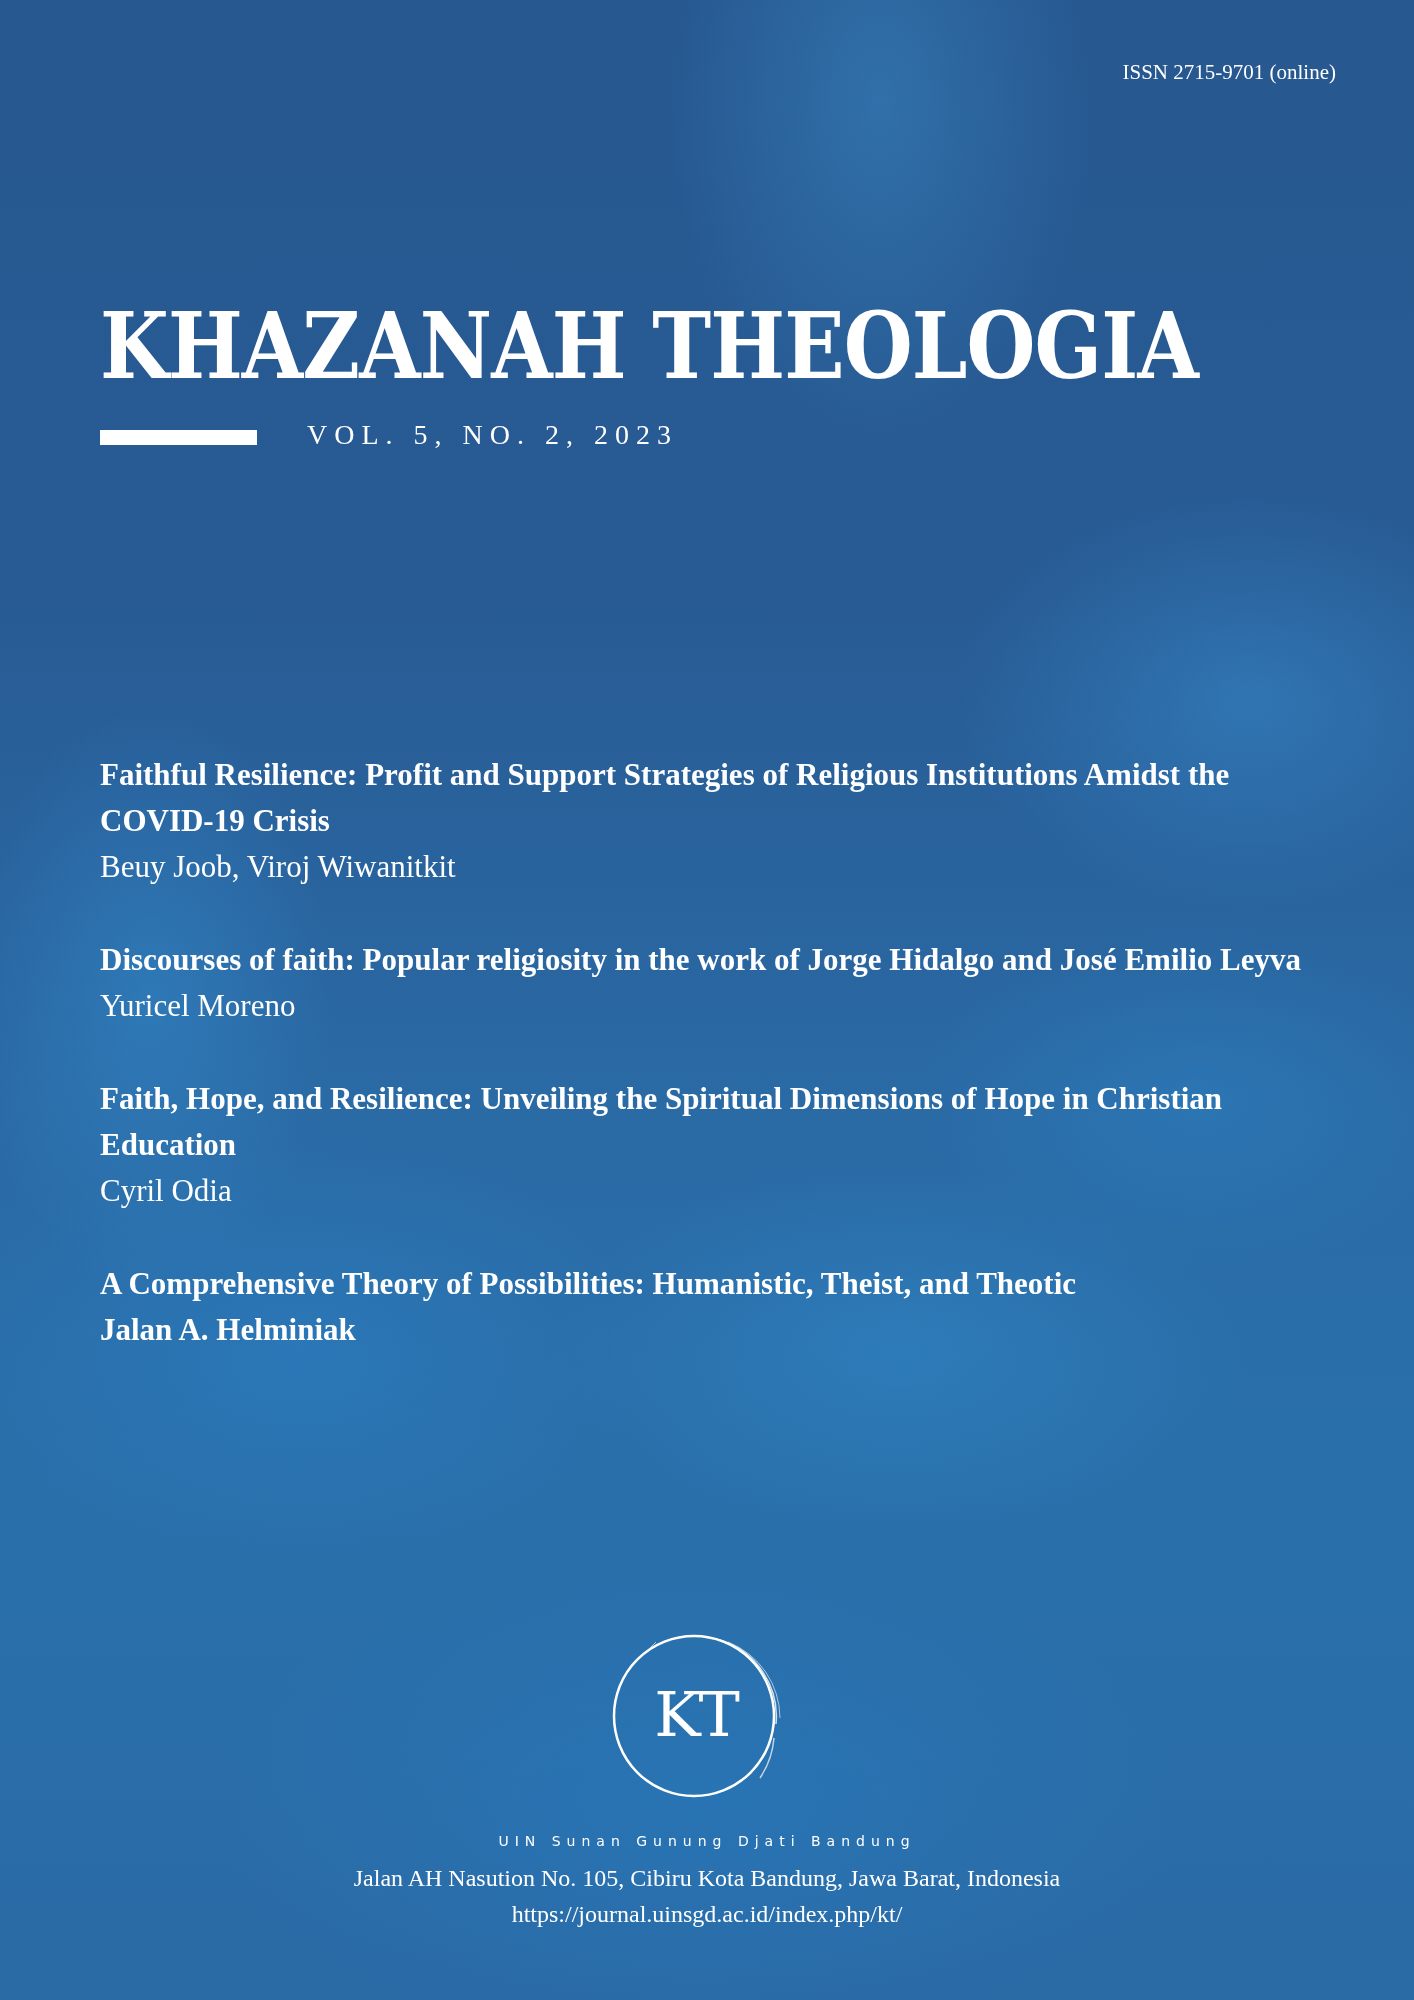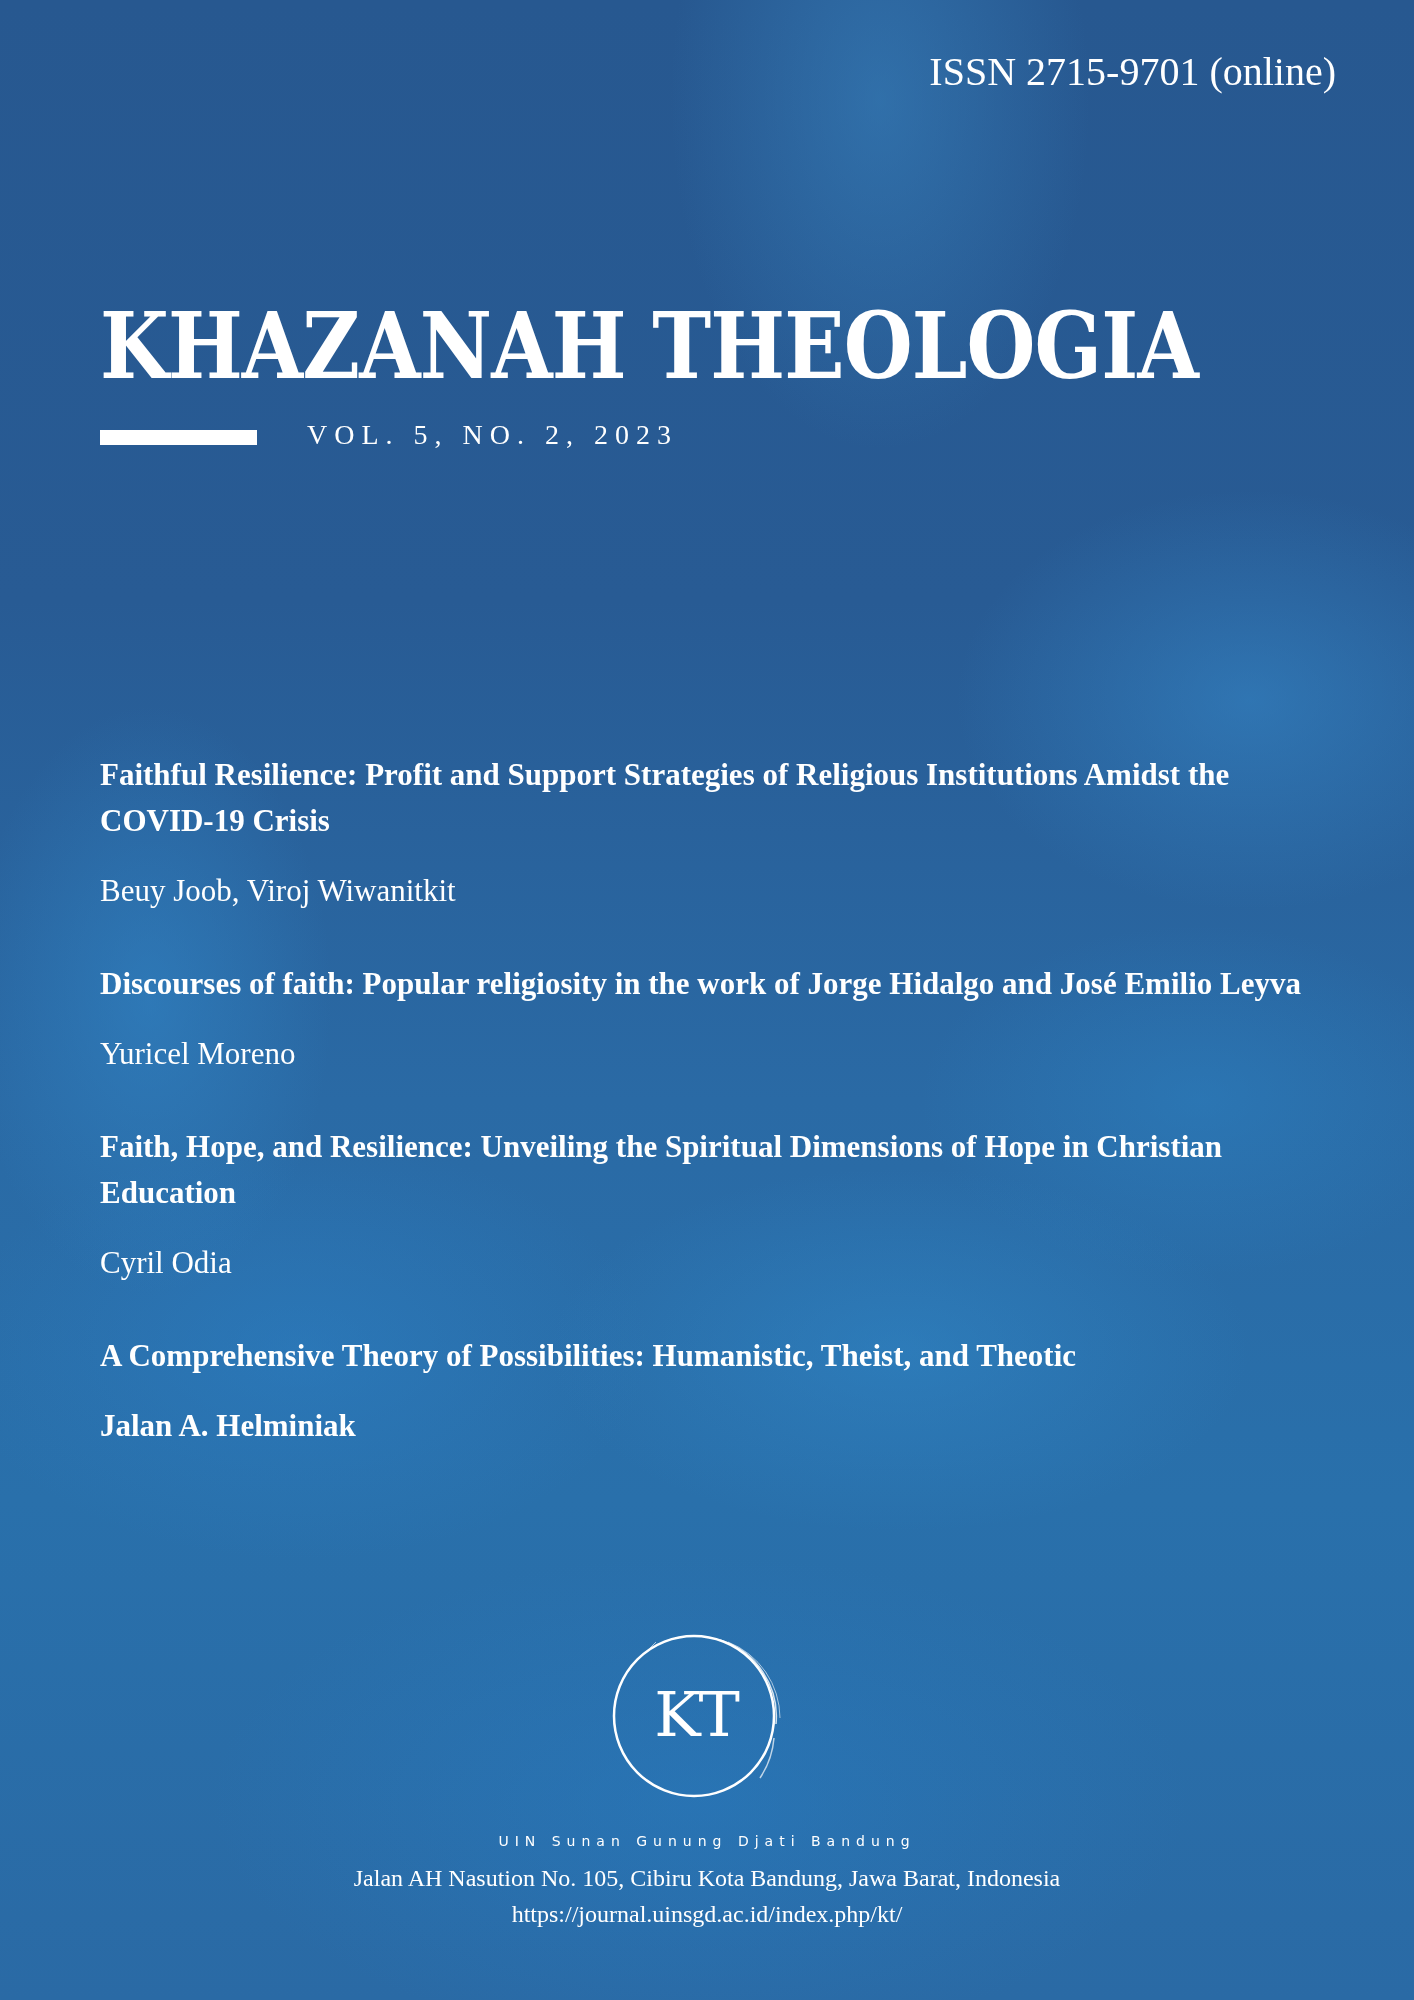--- a/index.html
+++ b/index.html
@@ -16,23 +16,23 @@
       radial-gradient(ellipse 300px 500px at 880px 100px, rgba(60,140,200,0.45), transparent 70%),
       radial-gradient(ellipse 260px 420px at 150px 1000px, rgba(50,135,200,0.55), transparent 70%),
       radial-gradient(ellipse 420px 300px at 1250px 700px, rgba(55,140,205,0.50), transparent 70%),
       radial-gradient(ellipse 500px 260px at 900px 1350px, rgba(50,140,205,0.45), transparent 70%),
       radial-gradient(ellipse 500px 300px at 300px 1350px, rgba(45,130,200,0.45), transparent 70%),
       radial-gradient(ellipse 700px 350px at 700px 1800px, rgba(40,125,195,0.45), transparent 70%),
       radial-gradient(ellipse 400px 250px at 1200px 1100px, rgba(45,135,200,0.40), transparent 70%),
       linear-gradient(180deg, #275890 0%, #285b94 30%, #2a6aa5 55%, #2970ab 75%, #2a6aa5 100%);
   }
   .issn {
-    position: absolute; top: 48px; right: 78px;
+    position: absolute; top: 60px; right: 78px;
     font-family: "Liberation Serif", serif;
-    font-size: 40px;
+    font-size: 21px;
   }
   .title {
     position: absolute; top: 300px; left: 100px;
     font-family: "DejaVu Serif", serif;
     font-weight: bold;
     font-size: 92px;
     letter-spacing: -1px;
     transform: scaleX(0.86);
     transform-origin: left top;
     white-space: nowrap;
@@ -56,21 +56,20 @@
   .article-title {
     font-family: "Liberation Serif", serif;
     font-weight: bold;
     font-size: 31px;
     line-height: 46px;
   }
   .article-author {
     font-family: "Liberation Serif", serif;
     font-size: 31px;
     line-height: 46px;
-    margin-top: 24px;
   }
   .article-author.bold { font-weight: bold; }
   .logo {
     position: absolute; top: 1628px; left: 610px;
     width: 172px; height: 172px;
   }
   .logo svg { position: absolute; inset: 0; }
   .logo-text {
     position: absolute; inset: 0;
     display: flex; align-items: center; justify-content: center;

